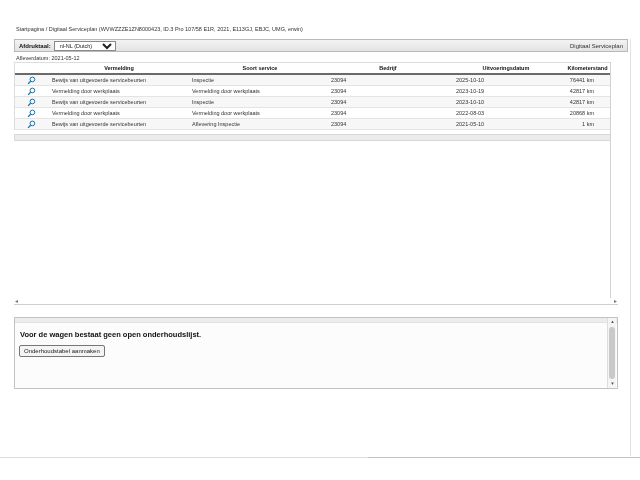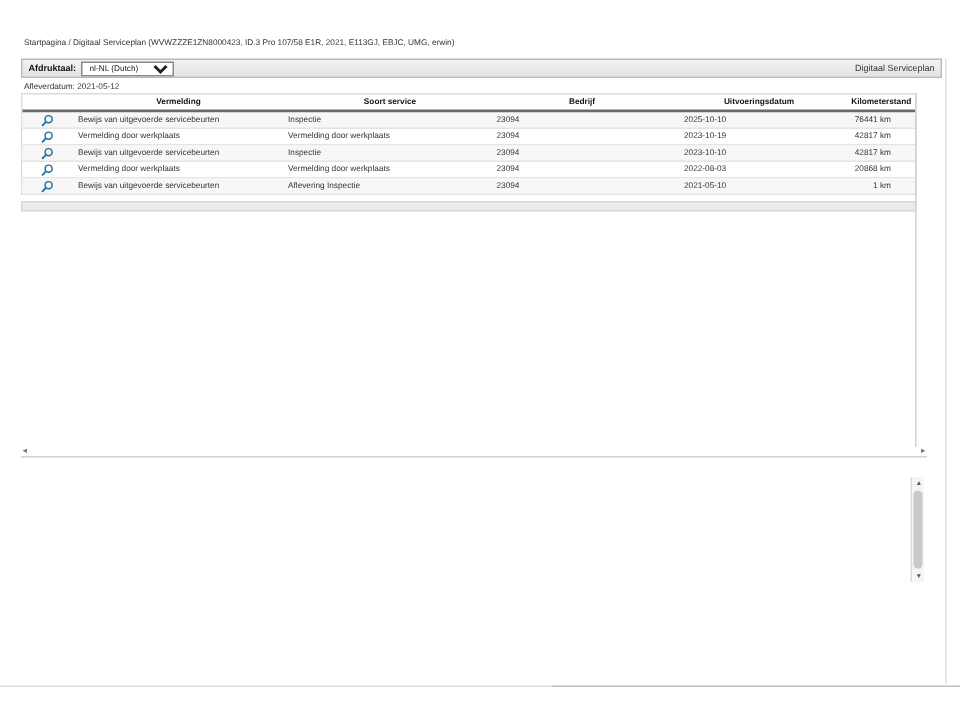--- a/index.html
+++ b/index.html
@@ -194,20 +194,25 @@
       <div class="tab-fill">Bewijs van uitgevoerde servicebeurten (07)</div>
     </div>
     <div class="tab t2">
       <div class="tab-fill">Garantie tegen doorroesten van binnenuit</div>
     </div>
     <div class="tab t3">
       <div class="tab-fill">Vermelding werkplaats</div>
     </div>
   </div>
 
+  <div class="panel">
+    <div class="panel-strip"></div>
+    <div class="panel-msg">Voor de wagen bestaat geen open onderhoudslijst.</div>
+    <button class="panel-btn">Onderhoudstabel aanmaken</button>
+  </div>
 
   <div class="vscroll">
     <div class="vs-btn vs-up">▲</div>
     <div class="vs-thumb"></div>
     <div class="vs-btn vs-down">▼</div>
   </div>
 
   <div class="bottom-line"></div>
   <div class="bottom-line-dark"></div>
 

